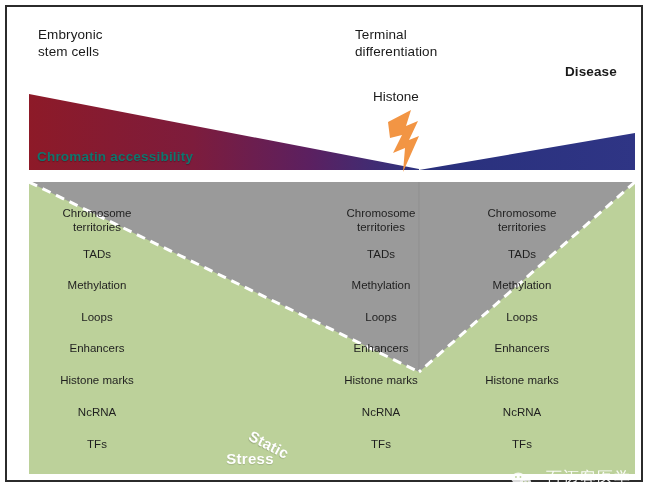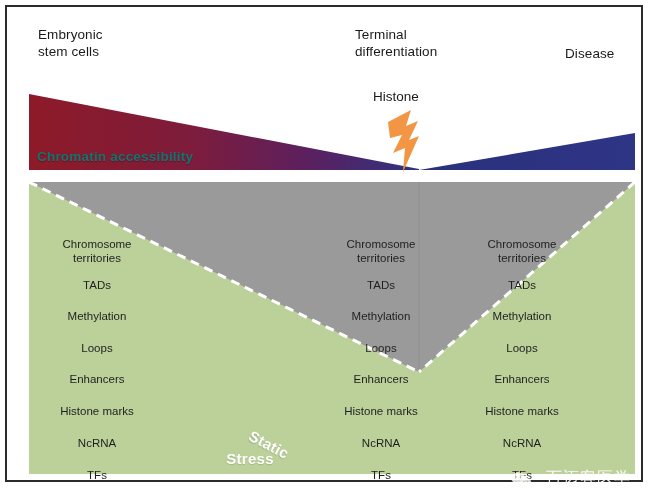--- a/index.html
+++ b/index.html
@@ -35,21 +35,21 @@
   .stage-label {
     position: absolute;
     font-size: 13.5px;
     line-height: 17px;
     color: #1a1a1a;
     white-space: pre-line;
     letter-spacing: 0.1px;
   }
   #stage-0 { left: 31px; top: 19px; }
   #stage-1 { left: 348px; top: 19px; }
-  #stage-2 { left: 558px; top: 38px; }
+  #stage-2 { left: 558px; top: 56px; font-weight: bold; }
 
   
   #accessibility-band {
     position: absolute;
     left: 22px;
     top: 85px;
     width: 606px;
     height: 80px;
   }
   #accessibility-band svg { display: block; }
@@ -132,21 +132,20 @@
 
   
   .feature-cell {
     position: absolute;
     font-size: 11.5px;
     line-height: 13.5px;
     color: #1f1f1f;
     text-align: center;
     white-space: pre-line;
     transform: translate(-50%, 0);
-    margin-top: 31px;
   }
 
   
   #watermark {
     position: absolute;
     left: 503px;
     top: 441px;
     display: flex;
     align-items: flex-end;
     gap: 14px;

